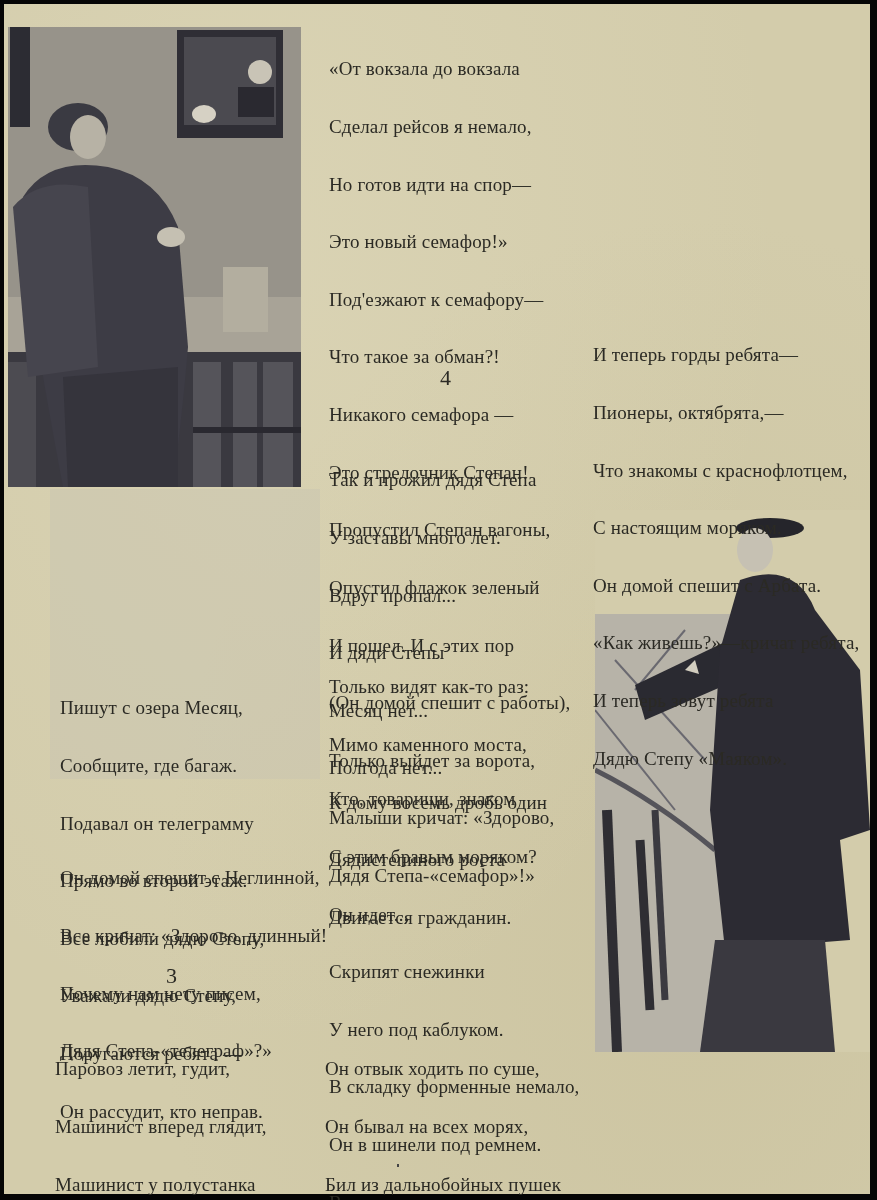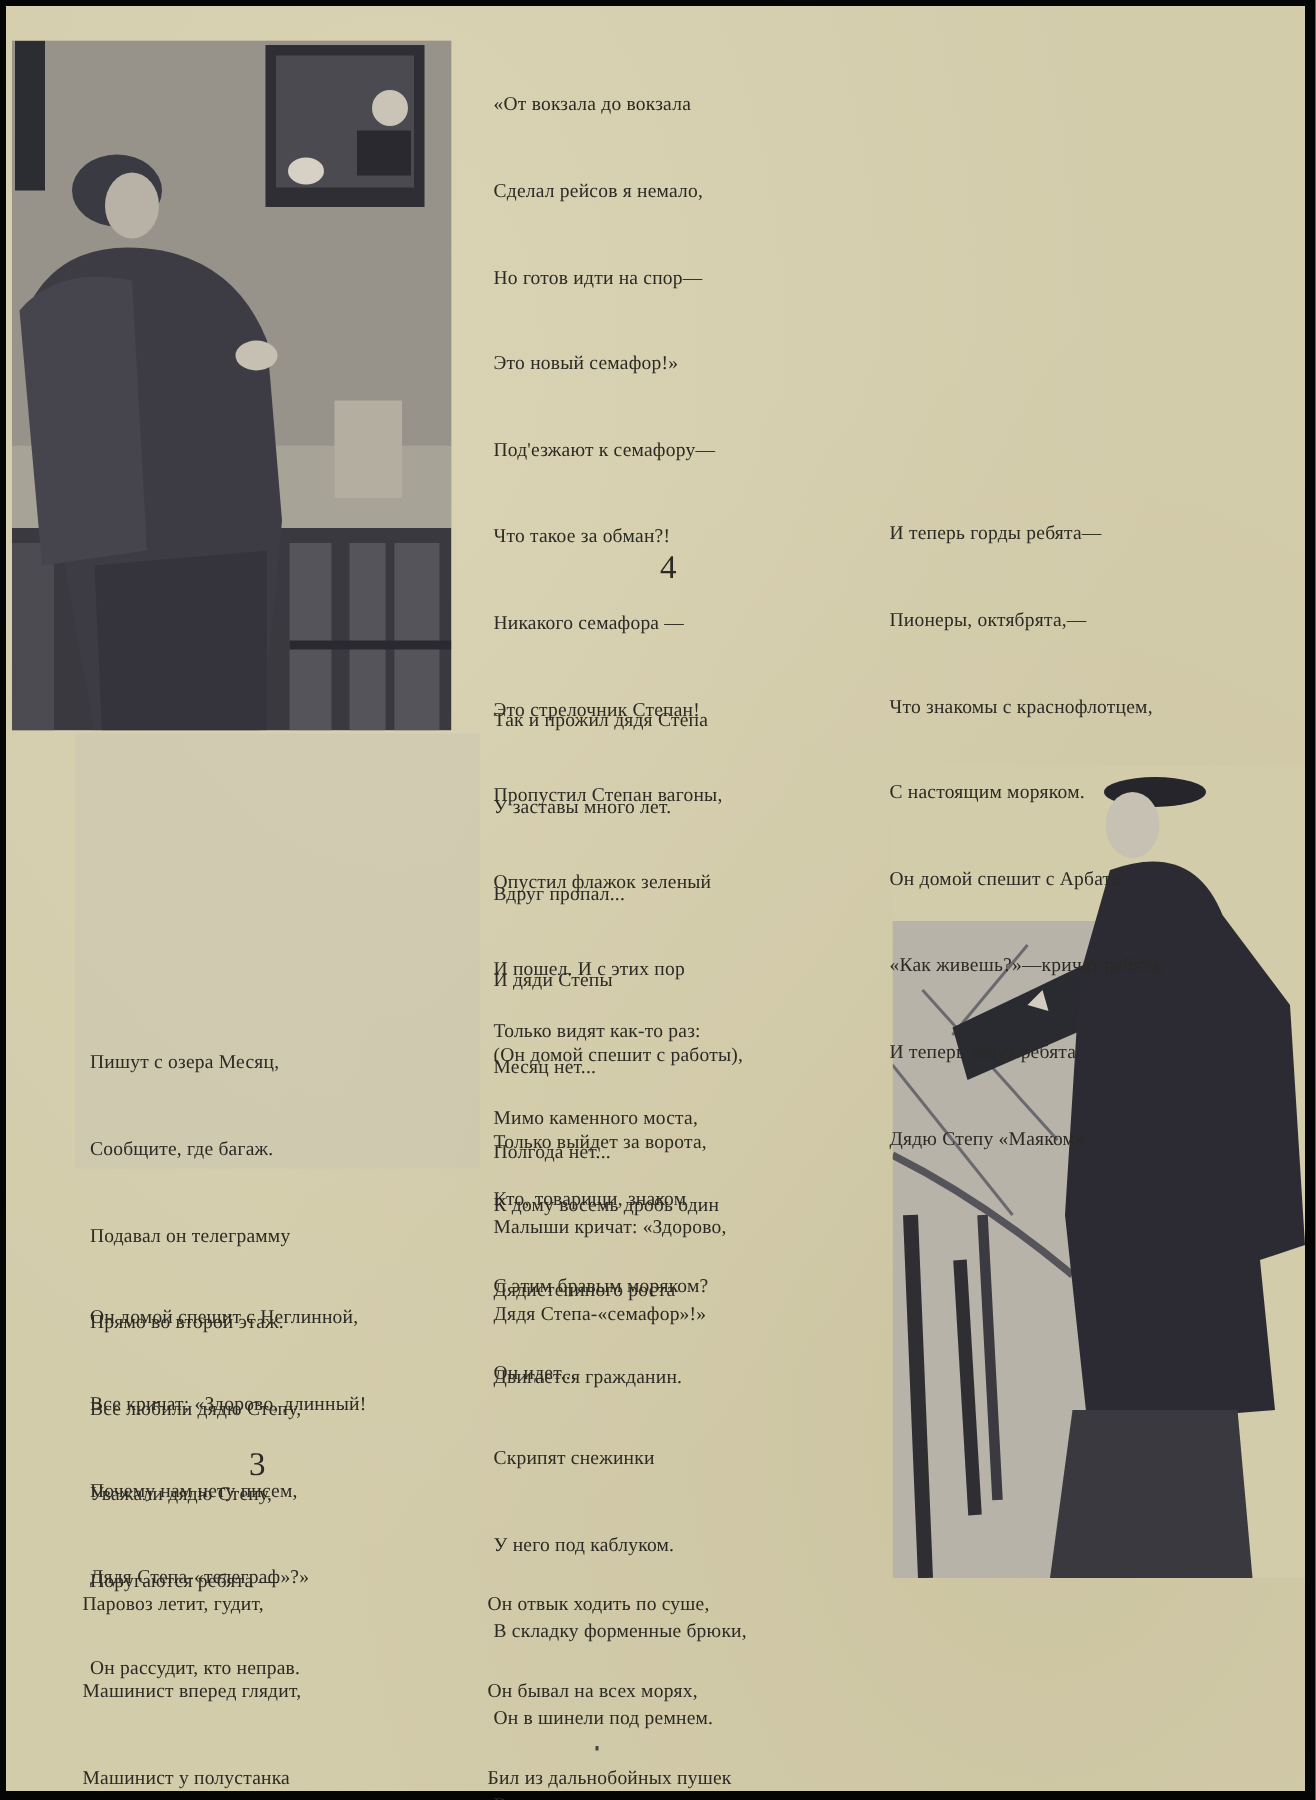--- a/index.html
+++ b/index.html
@@ -16,21 +16,21 @@
         radial-gradient(ellipse at 80% 80%, rgba(190,180,140,0.30), transparent 55%);
     }
     .shade {
       position: absolute; background: rgba(200,196,178,0.45);
     }
     .illus {
       position: absolute; overflow: hidden;
     }
     .illus svg { display: block; width: 100%; height: 100%; }
     .stanza {
-      position: absolute; color: #2b2a24; font-size: 13px; line-height: 19.2px;
+      position: absolute; color: #2b2a24; font-size: 19px; line-height: 19.2px;
       white-space: pre; letter-spacing: 0.15px;
     }
     .stanza .line { display: block; }
     .sect-num {
       position: absolute; color: #2b2a24; font-size: 22px;
     }
     .it { font-style: italic; }
     .dot { position: absolute; width: 2px; height: 3px; background: #444; }
   </style>
 </head>
@@ -133,21 +133,21 @@
     <span class="line">Дядистепиного роста</span>
     <span class="line">Двигается гражданин.</span>
   </div>
 
   <div class="stanza" style="left:325px; top:747px;">
     <span class="line">Кто, товарищи, знаком</span>
     <span class="line">С этим бравым моряком?</span>
     <span class="line">Он идет...</span>
     <span class="line">Скрипят снежинки</span>
     <span class="line">У него под каблуком.</span>
-    <span class="line">В складку форменные брюки,</span>
+    <span class="line">В складку форменные немало,</span>
     <span class="line">Он в шинели под ремнем.</span>
     <span class="line">В меховых перчатках руки,</span>
     
     
     
     
     
   </div>
 
   <div class="stanza" style="left:321px; top:1017px;">

